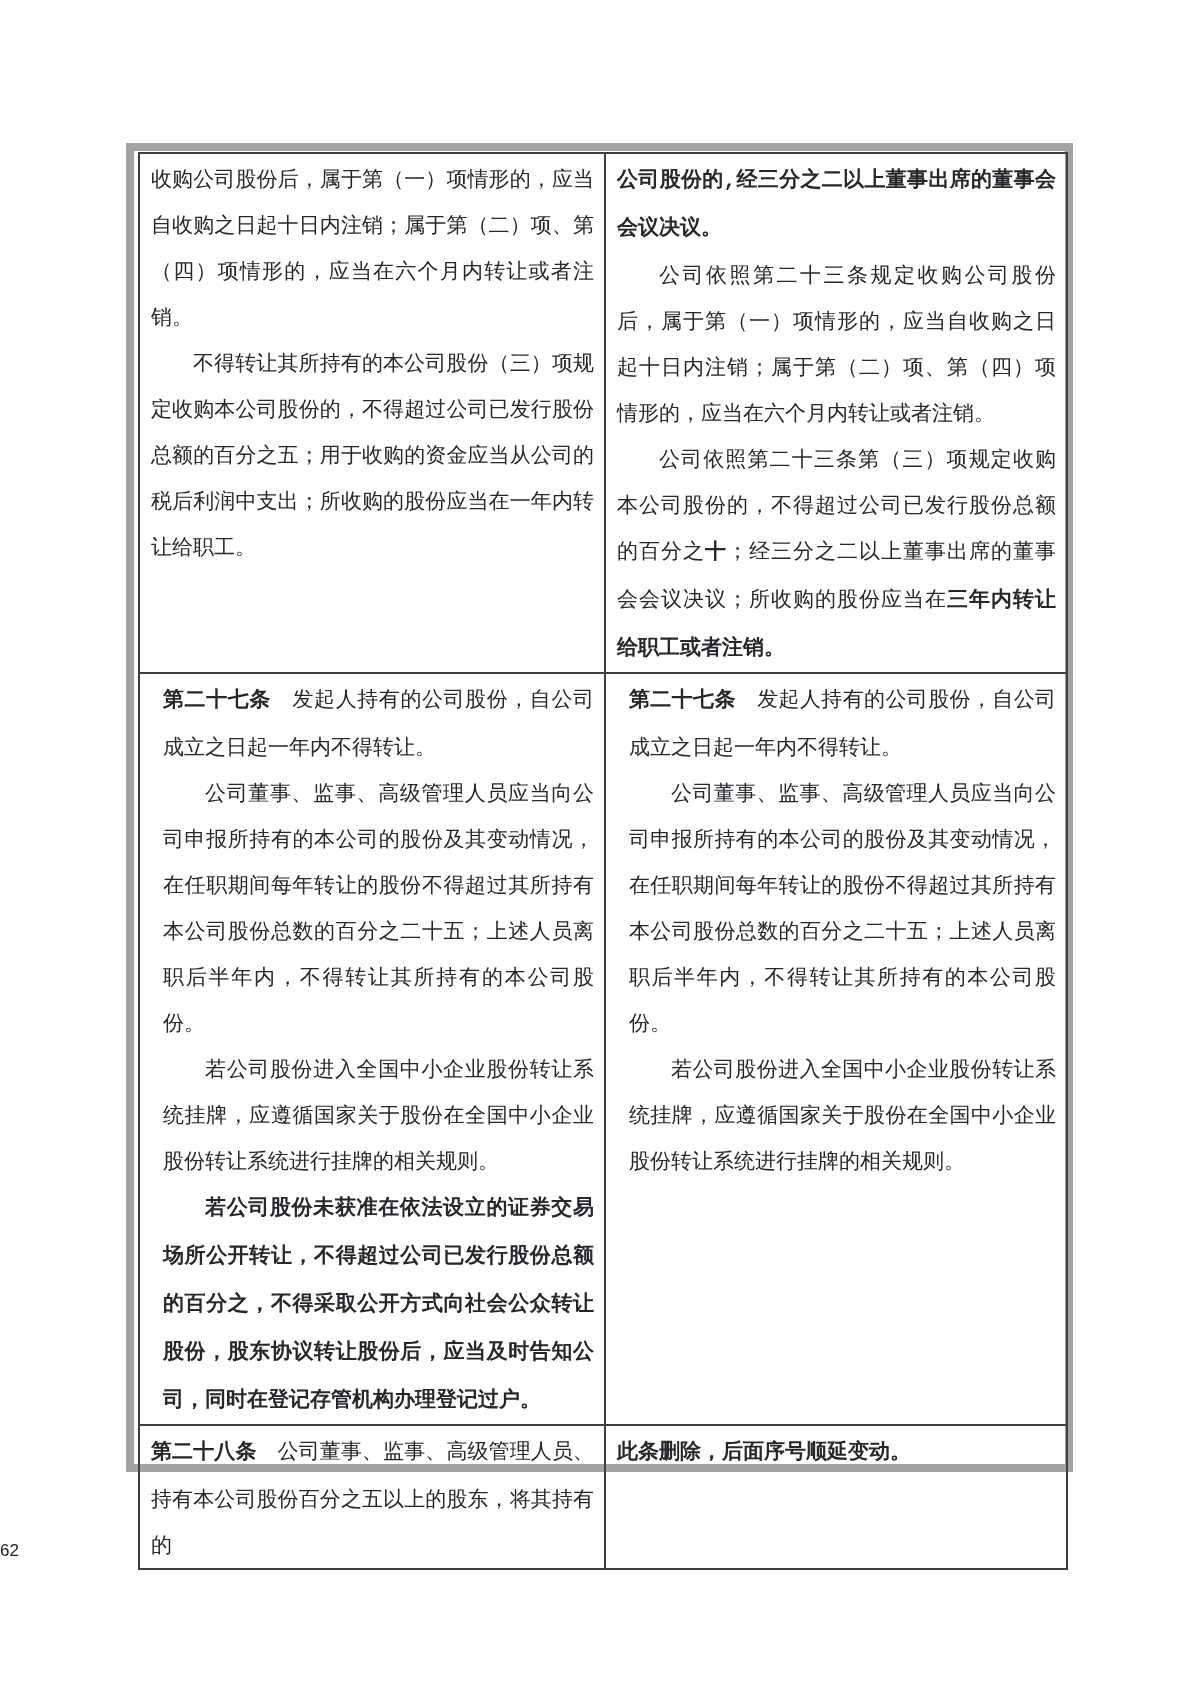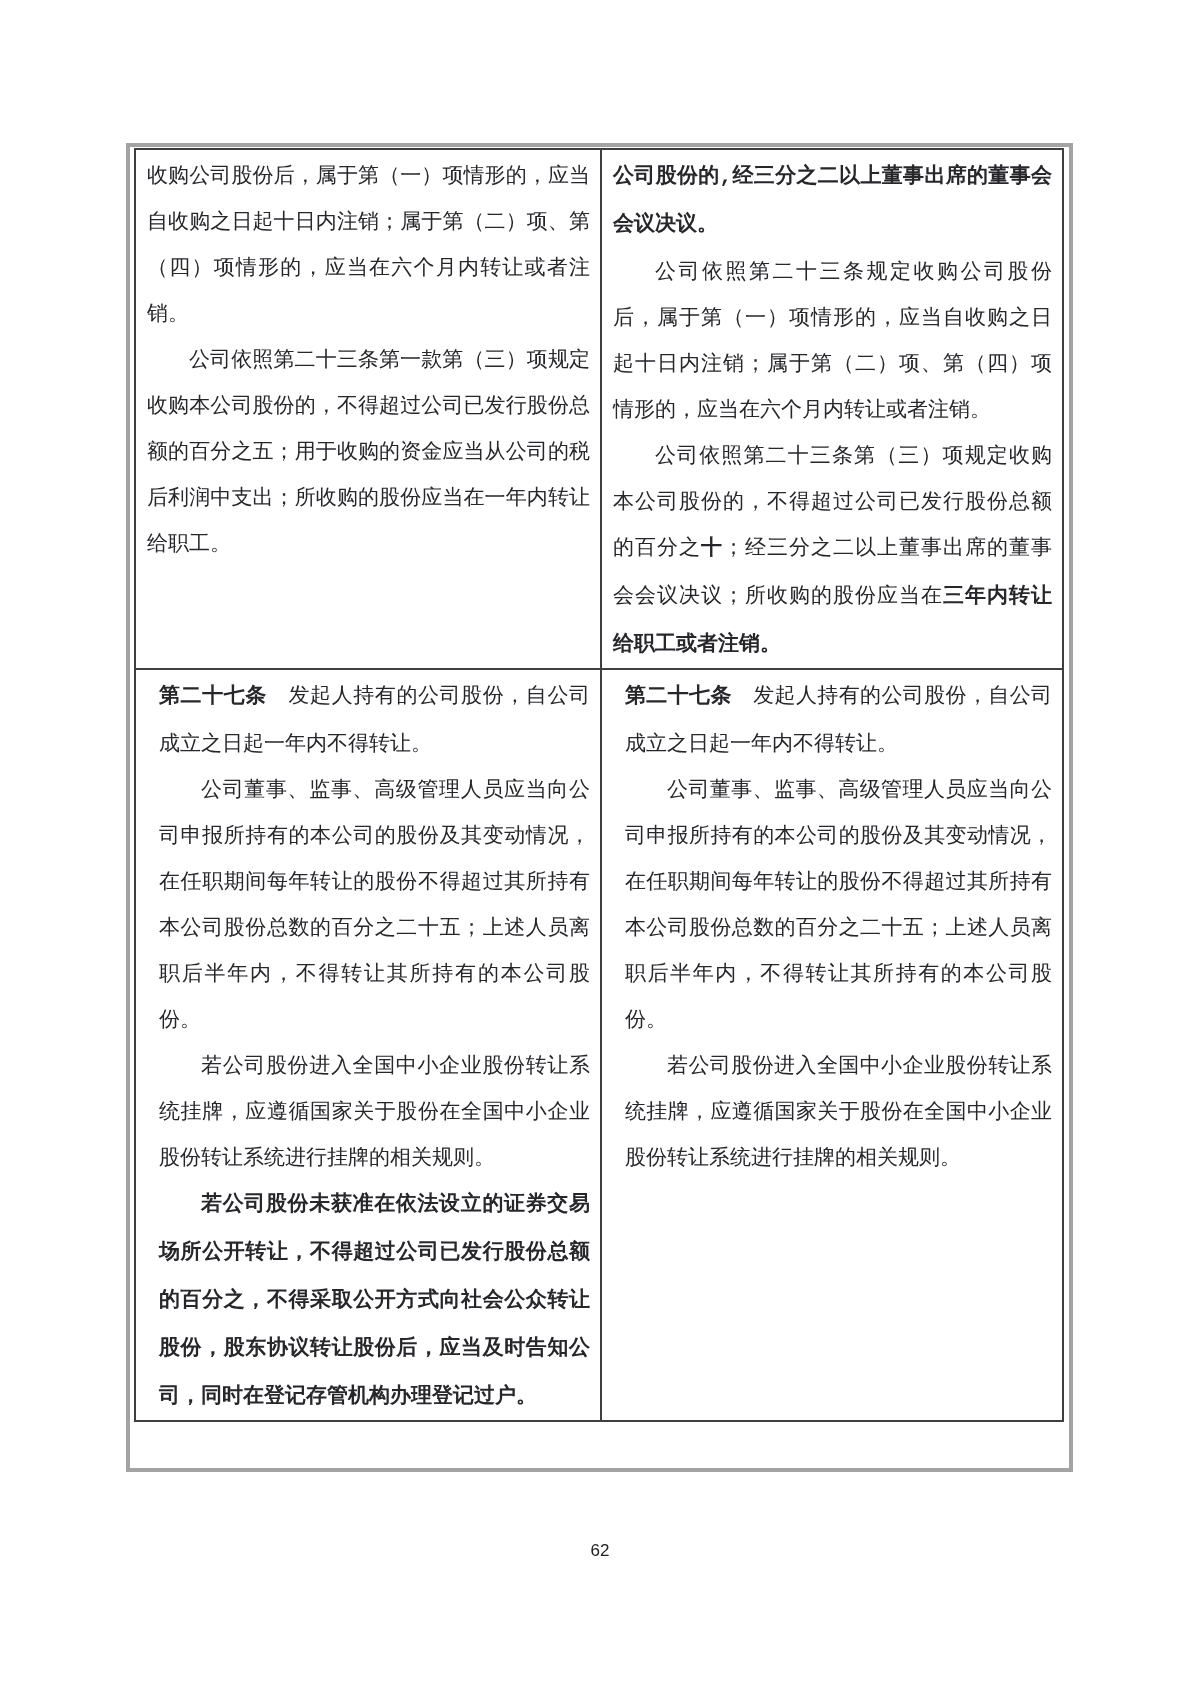--- a/index.html
+++ b/index.html
@@ -7,21 +7,21 @@
     width: 1200px; height: 1697px;
     background: #ffffff;
     position: relative;
     font-family: "Liberation Serif", "DejaVu Serif", serif;
     color: #26262b;
   }
   .table-frame {
     position: absolute;
     left: 126px; top: 143px;
     width: 947px; height: 1329px;
-    border: 4px solid #a3a3a3;
+    border: 8px solid #a3a3a3;
     box-sizing: border-box;
   }
   table.cmp-table {
     position: absolute;
     left: 4px; top: 1px;
     width: 930px;
     border-collapse: collapse;
     table-layout: fixed;
   }
   table.cmp-table td {
@@ -39,56 +39,64 @@
   p.para {
     margin: 0;
     text-align: justify;
   }
   p.para.indent { text-indent: 2em; }
   span.run.bold { font-weight: 700; font-family: Liberation Mono, monospace; }
   .page-footer {
     position: absolute;
     top: 1541px; left: 0;
     width: 1200px;
-    text-align: center;
+    text-align: left;
     font-family: "Liberation Sans", "DejaVu Sans", sans-serif;
     font-size: 17px;
     color: #222;
   }
 </style>
 </head>
 <body>
 
 <div class="page">
   <div class="table-frame">
     <table class="cmp-table">
       <tbody>
           <tr class="row-0">
             <td>
               <p class="para"><span class="run">收购公司股份后，属于第（一）项情形的，应当自收购之日起十日内注销；属于第（二）项、第（四）项情形的，应当在六个月内转让或者注销。</span></p>
-              <p class="para indent"><span class="run">公司依照第二十三条第一款第（三）项规定收购本公司股份的，不得超过公司已发行股份总额的百分之五；用于收购的资金应当从公司的税后利润中支出；所收购的股份应当在一年内转让给职工。</span></p>
+              <p class="para indent"><span class="run">不得转让其所持有的本公司股份（三）项规定收购本公司股份的，不得超过公司已发行股份总额的百分之五；用于收购的资金应当从公司的税后利润中支出；所收购的股份应当在一年内转让给职工。</span></p>
             </td>
             <td>
               <p class="para"><span class="run bold">公司股份的,经三分之二以上董事出席的董事会会议决议。</span></p>
               <p class="para indent"><span class="run">公司依照第二十三条规定收购公司股份后，属于第（一）项情形的，应当自收购之日起十日内注销；属于第（二）项、第（四）项情形的，应当在六个月内转让或者注销。</span></p>
               <p class="para indent"><span class="run">公司依照第二十三条第（三）项规定收购本公司股份的，不得超过公司已发行股份总额的百分之</span><span class="run bold">十</span><span class="run">；经三分之二以上董事出席的董事会会议决议；所收购的股份应当在</span><span class="run bold">三年内转让给职工或者注销。</span></p>
             </td>
           </tr>
           <tr class="row-1">
             <td>
               <p class="para"><span class="run bold">第二十七条</span><span class="run">　发起人持有的公司股份，自公司成立之日起一年内不得转让。</span></p>
               <p class="para indent"><span class="run">公司董事、监事、高级管理人员应当向公司申报所持有的本公司的股份及其变动情况，在任职期间每年转让的股份不得超过其所持有本公司股份总数的百分之二十五；上述人员离职后半年内，不得转让其所持有的本公司股份。</span></p>
               <p class="para indent"><span class="run">若公司股份进入全国中小企业股份转让系统挂牌，应遵循国家关于股份在全国中小企业股份转让系统进行挂牌的相关规则。</span></p>
               <p class="para indent"><span class="run bold">若公司股份未获准在依法设立的证券交易场所公开转让，不得超过公司已发行股份总额的百分之，不得采取公开方式向社会公众转让股份，股东协议转让股份后，应当及时告知公司，同时在登记存管机构办理登记过户。</span></p>
             </td>
             <td>
               <p class="para"><span class="run bold">第二十七条</span><span class="run">　发起人持有的公司股份，自公司成立之日起一年内不得转让。</span></p>
               <p class="para indent"><span class="run">公司董事、监事、高级管理人员应当向公司申报所持有的本公司的股份及其变动情况，在任职期间每年转让的股份不得超过其所持有本公司股份总数的百分之二十五；上述人员离职后半年内，不得转让其所持有的本公司股份。</span></p>
               <p class="para indent"><span class="run">若公司股份进入全国中小企业股份转让系统挂牌，应遵循国家关于股份在全国中小企业股份转让系统进行挂牌的相关规则。</span></p>
             </td>
           </tr>
+          <tr class="row-2">
+            <td>
+              <p class="para"><span class="run bold">第二十八条</span><span class="run">　公司董事、监事、高级管理人员、持有本公司股份百分之五以上的股东，将其持有的</span></p>
+            </td>
+            <td>
+              <p class="para"><span class="run bold">此条删除，后面序号顺延变动。</span></p>
+            </td>
+          </tr>
         </tbody>
     </table>
   </div>
   <div class="page-footer">
     <span>62</span>
   </div>
 </div>
 
 </body></html>

